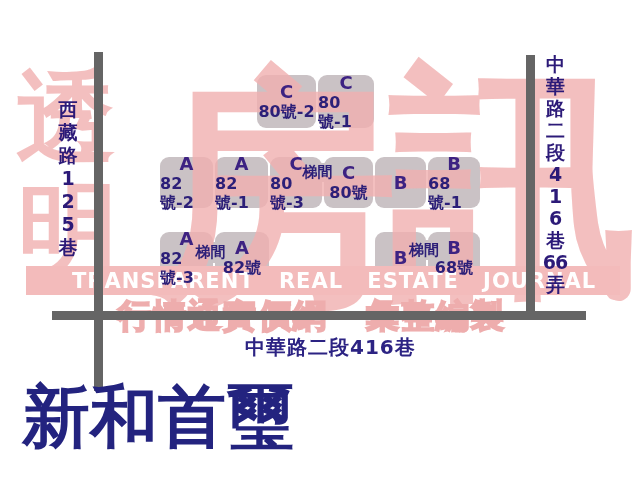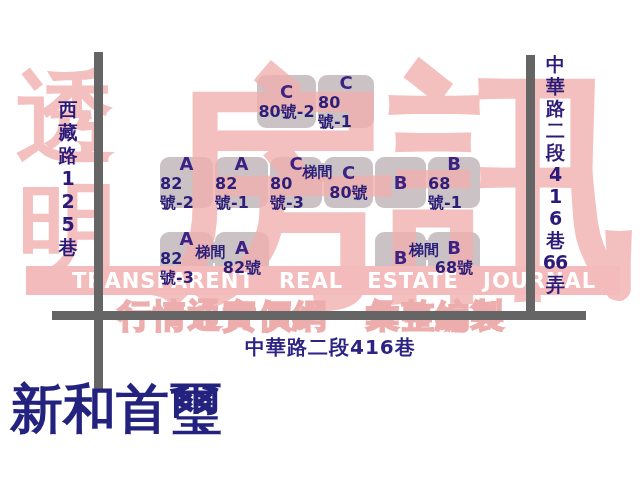--- a/index.html
+++ b/index.html
@@ -50,22 +50,22 @@
     position:absolute;z-index:6;color:#2c1a78;font-weight:bold;font-size:19px;
     text-align:center;
   }
   .vstreet div{line-height:23px;}
   .vstreet.right div{line-height:22px;letter-spacing:-1px;}
   .hstreet{
     position:absolute;z-index:6;color:#2c2383;font-weight:bold;font-size:20px;
     letter-spacing:1px;white-space:nowrap;
   }
   .main-title{
-    position:absolute;z-index:6;color:#23237f;font-weight:bold;font-size:53px;
-    line-height:1.05;letter-spacing:0px;white-space:nowrap;
+    position:absolute;z-index:6;color:#23237f;font-weight:bold;font-size:68px;
+    line-height:1.05;letter-spacing:0px;white-space:nowrap;margin-left:12px;
   }
 </style>
 </head>
 <body>
 
 <div id="stage">
 
   <div class="unit" style="left:257px;top:75px;width:59px;height:53px;">
     <span class="letter">C</span>
     <span class="number">80號-2</span>

